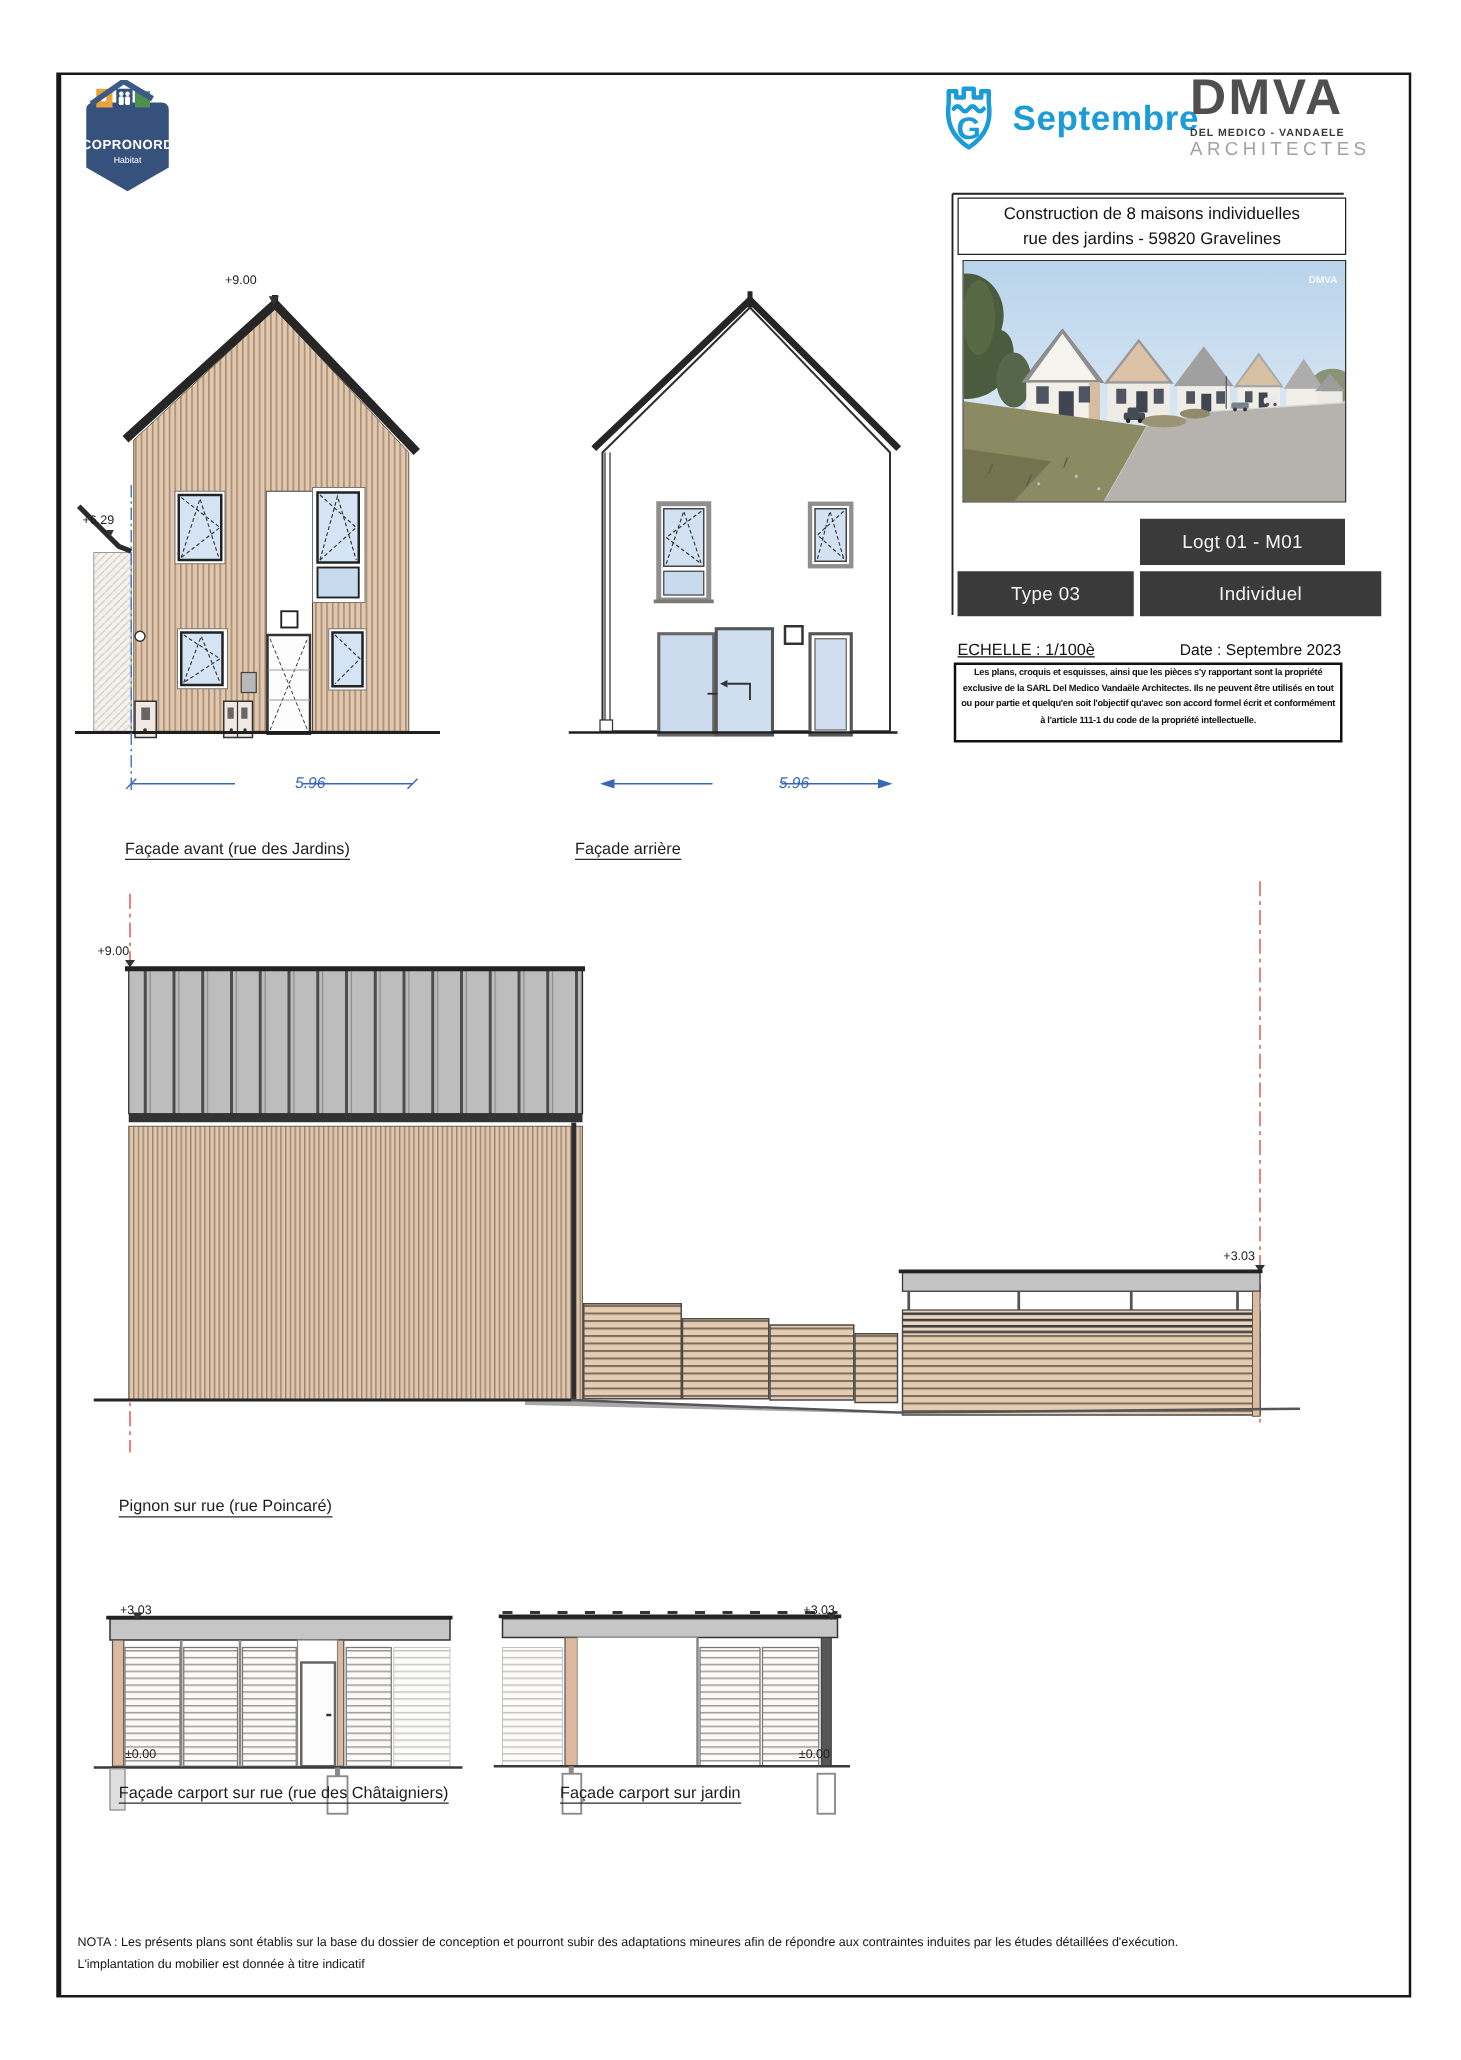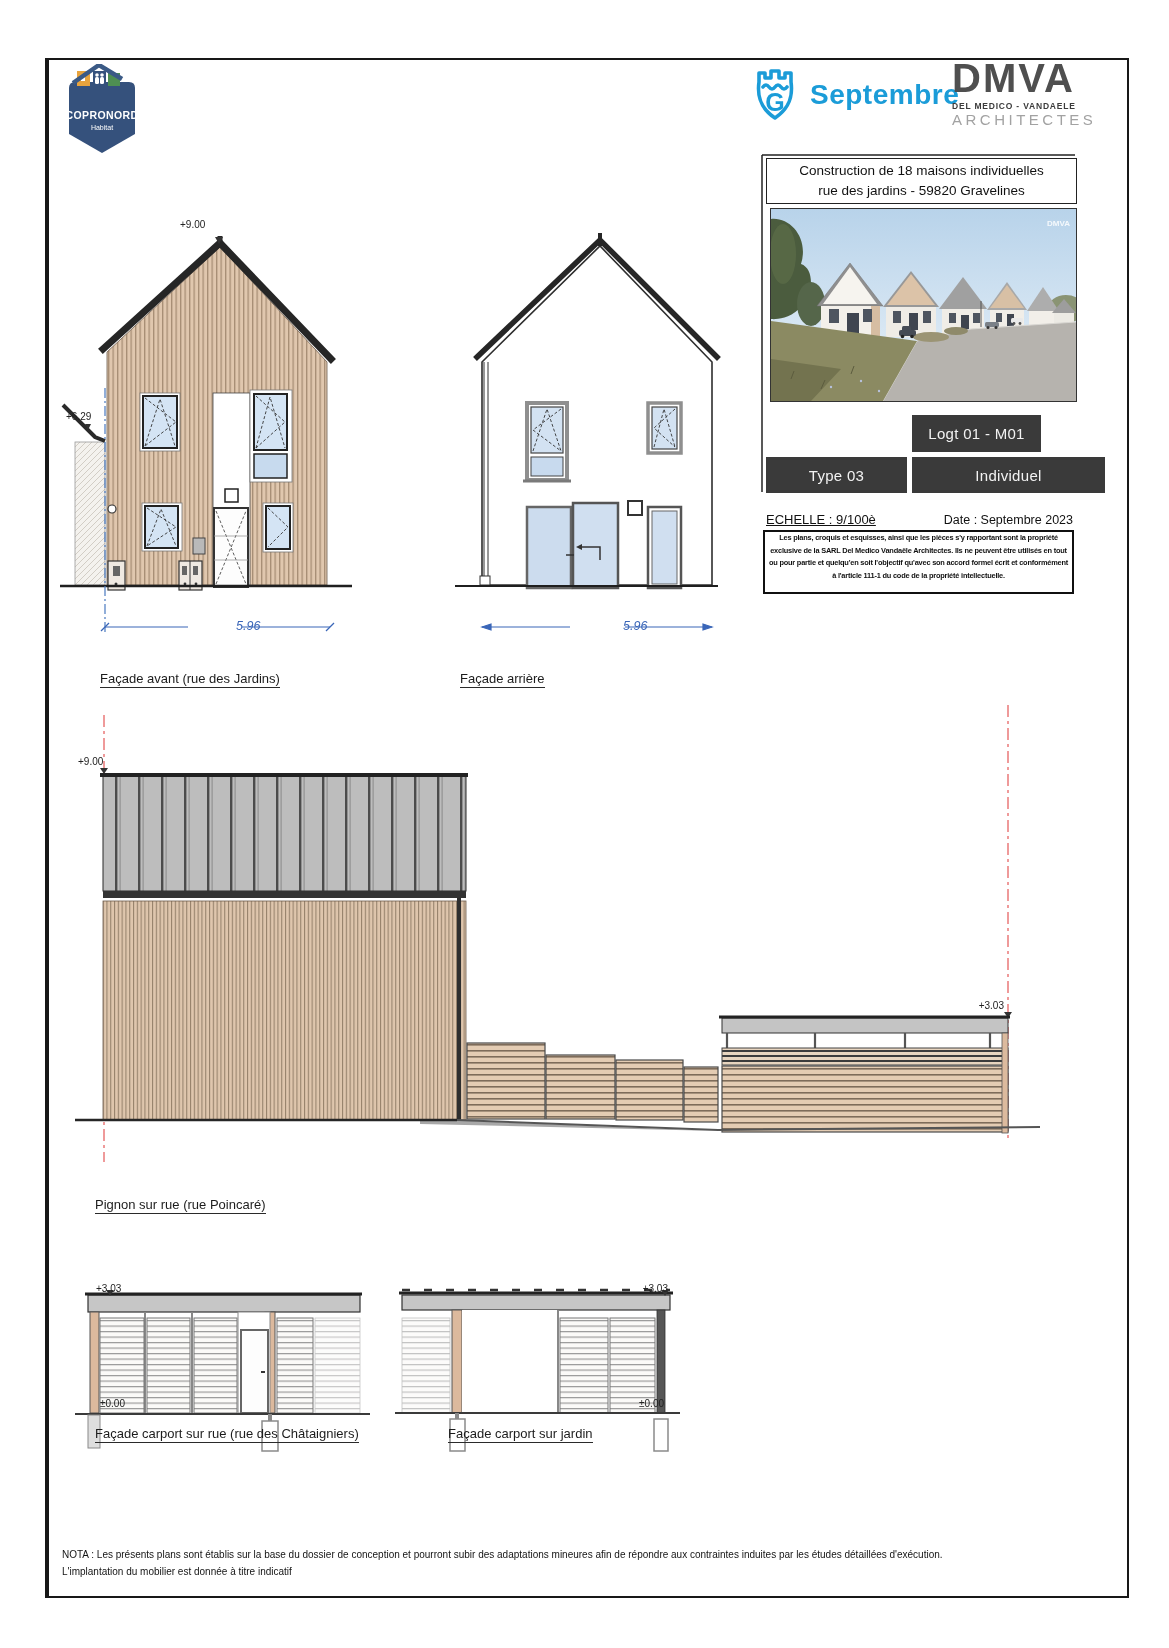--- a/index.html
+++ b/index.html
@@ -292,21 +292,21 @@
     <div class="abs grav-text" style="left:60px;top:13px;">Septembre</div>
   </div>
 
   <div class="abs" style="left:952px;top:58px;width:130px;height:70px;">
     <div class="dmva-big">DMVA</div>
     <div class="dmva-l1" style="margin-top:3px;">DEL MEDICO - VANDAELE</div>
     <div class="dmva-l2">ARCHITECTES</div>
   </div>
 
   <div class="abs tb-head" style="left:766px;top:158px;width:309px;height:44px;">
-    <div>Construction de 18 maisons individuelles</div>
+    <div>Construction de 8 maisons individuelles</div>
     <div>rue des jardins - 59820 Gravelines</div>
   </div>
 
   <div class="abs" style="left:770px;top:208px;width:305px;height:192px;border:1px solid #333;">
     <svg width="305" height="192" viewBox="0 0 305 192">
       <defs>
           <linearGradient id="sky" x1="0" y1="0" x2="0" y2="1">
         <stop offset="0" stop-color="#b8d3ea"></stop>
             <stop offset="1" stop-color="#eaf2f9"></stop>
           </linearGradient>
@@ -371,25 +371,25 @@
         <circle cx="217" cy="118.5" r="1.5" fill="#333"></circle>
           <circle cx="225" cy="118.5" r="1.5" fill="#333"></circle>
         <rect x="240" y="109" width="12" height="5" rx="1.5" fill="#e9e9e9"></rect>
         <circle cx="243" cy="114.5" r="1.4" fill="#555"></circle>
           <circle cx="249" cy="114.5" r="1.4" fill="#555"></circle>
       </g>
       <text x="299" y="17" text-anchor="end" fill="#ffffff" opacity="0.85" font-size="8" font-weight="bold" font-family="Liberation Sans, sans-serif">DMVA</text>
     </svg>
   </div>
 
-  <div class="abs darkbox" style="left:912px;top:415px;width:129px;height:37px;">Logt 01 - M01</div>
+  <div class="abs darkbox" style="left:912px;top:415px;width:164px;height:37px;">Logt 01 - M01</div>
   <div class="abs darkbox" style="left:766px;top:457px;width:141px;height:36px;">Type 03</div>
   <div class="abs darkbox" style="left:912px;top:457px;width:193px;height:36px;">Individuel</div>
 
-  <div class="abs echelle" style="left:766px;top:512px;">ECHELLE : 9/100è</div>
+  <div class="abs echelle" style="left:766px;top:512px;">ECHELLE : 1/100è</div>
   <div class="abs datelbl" style="left:873px;top:513px;width:200px;text-align:right;">Date : Septembre 2023</div>
 
   <div class="abs legal" style="left:763px;top:530px;width:307px;height:60px;">
     <div>Les plans, croquis et esquisses, ainsi que les pièces s'y rapportant sont la propriété</div>
     <div>exclusive de la SARL Del Medico Vandaële Architectes. Ils ne peuvent être utilisés en tout</div>
     <div>ou pour partie et quelqu'en soit l'objectif qu'avec son accord formel écrit et conformément</div>
     <div>à l'article 111-1 du code de la propriété intellectuelle.</div>
   </div>
 
   <div class="abs lvl" style="left:180px;top:219px;">+9.00</div>

